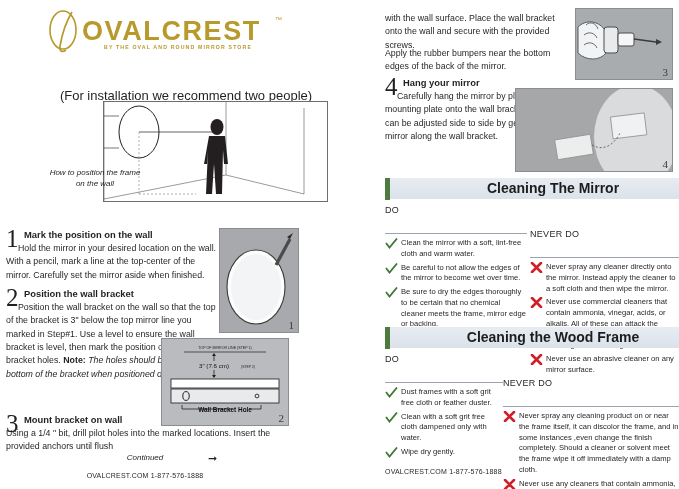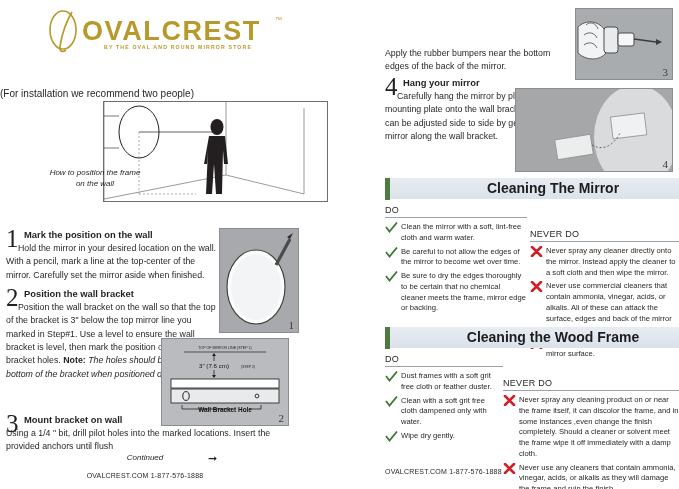--- a/index.html
+++ b/index.html
@@ -28,21 +28,21 @@
     position: absolute; left: 62px; top: 36px;
     font-size: 5.2px; letter-spacing: 1.15px; color: #b79a2b; font-weight: bold;
   }
 
   .guide-title {
     position: absolute; left: 0; top: 64px; width: 372px;
     text-align: center; font-size: 20px; font-weight: bold; letter-spacing: -0.2px;
   }
   .guide-sub {
     position: absolute; left: 0; top: 88px; width: 372px;
-    font-size: 10px;
+    text-align: center; font-size: 13px;
   }
 
   
   .wall-diagram {
     position: absolute; left: 103px; top: 101px; width: 225px; height: 101px;
     border: 1px solid #6d6e70; background: #fff;
   }
   .side-note {
     position: absolute; left: 6px; top: 168px; width: 94px;
     font-size: 8px; font-style: italic; text-align: center; line-height: 1.35; margin-left: 42px;
@@ -133,21 +133,21 @@
   .block-title {
     position: absolute; left: 0; top: 2px; width: 294px; text-align: center;
     font-size: 14px; font-weight: bold; color: #1c1c1c; padding-left: 42px;
   }
 
   .cols { position: relative; width: 294px; }
   .col { position: absolute; top: 0; }
   .col-do   { left: 0;   width: 142px; }
   .col-never{ left: 145px; width: 149px; margin-top: 24px; }
   .col-head {
-    font-size: 9px; letter-spacing: 0.3px; padding-bottom: 2px;
+    font-size: 9px; letter-spacing: 0.3px; padding-bottom: 18px;
     border-bottom: 1px solid #9aa3ad; margin-bottom: 4px;
   }
   .item { position: relative; padding-left: 16px; margin-bottom: 3px; font-size: 7.6px; line-height: 1.42; }
   .mark { position: absolute; left: 0; top: 0px; width: 13px; height: 11px; }
 
   .footer-right {
     position: absolute; left: 0; top: 468px;
     font-size: 7px; letter-spacing: 0.2px;
   }
 </style>
@@ -243,20 +243,21 @@
       <div class="panel-num">2</div>
     </div>
 
     <div class="continued">Continued</div>
     <div class="cont-arrow">➞</div>
     <div class="footer-left">OVALCREST.COM  1-877-576-1888</div>
   </div>
 
   <div class="right-col">
 
+    <div class="rtext" id="rp1">with the wall surface. Place the wall bracket onto the wall and secure with the provided screws.</div>
     <div class="rtext" id="rp2">Apply the rubber bumpers near the bottom edges of the back of the mirror.</div>
 
     <div class="step" id="step4">
       <div class="step-num">4</div>
       <div class="step-head">Hang your mirror</div>
       <div class="step-body">Carefully hang the mirror by placing the mirror mounting plate onto the wall bracket. Positioning can be adjusted side to side by gently sliding the mirror along the wall bracket.</div>
     </div>
 
     <div class="panel3">
       <svg width="96" height="70" viewBox="0 0 96 70">

